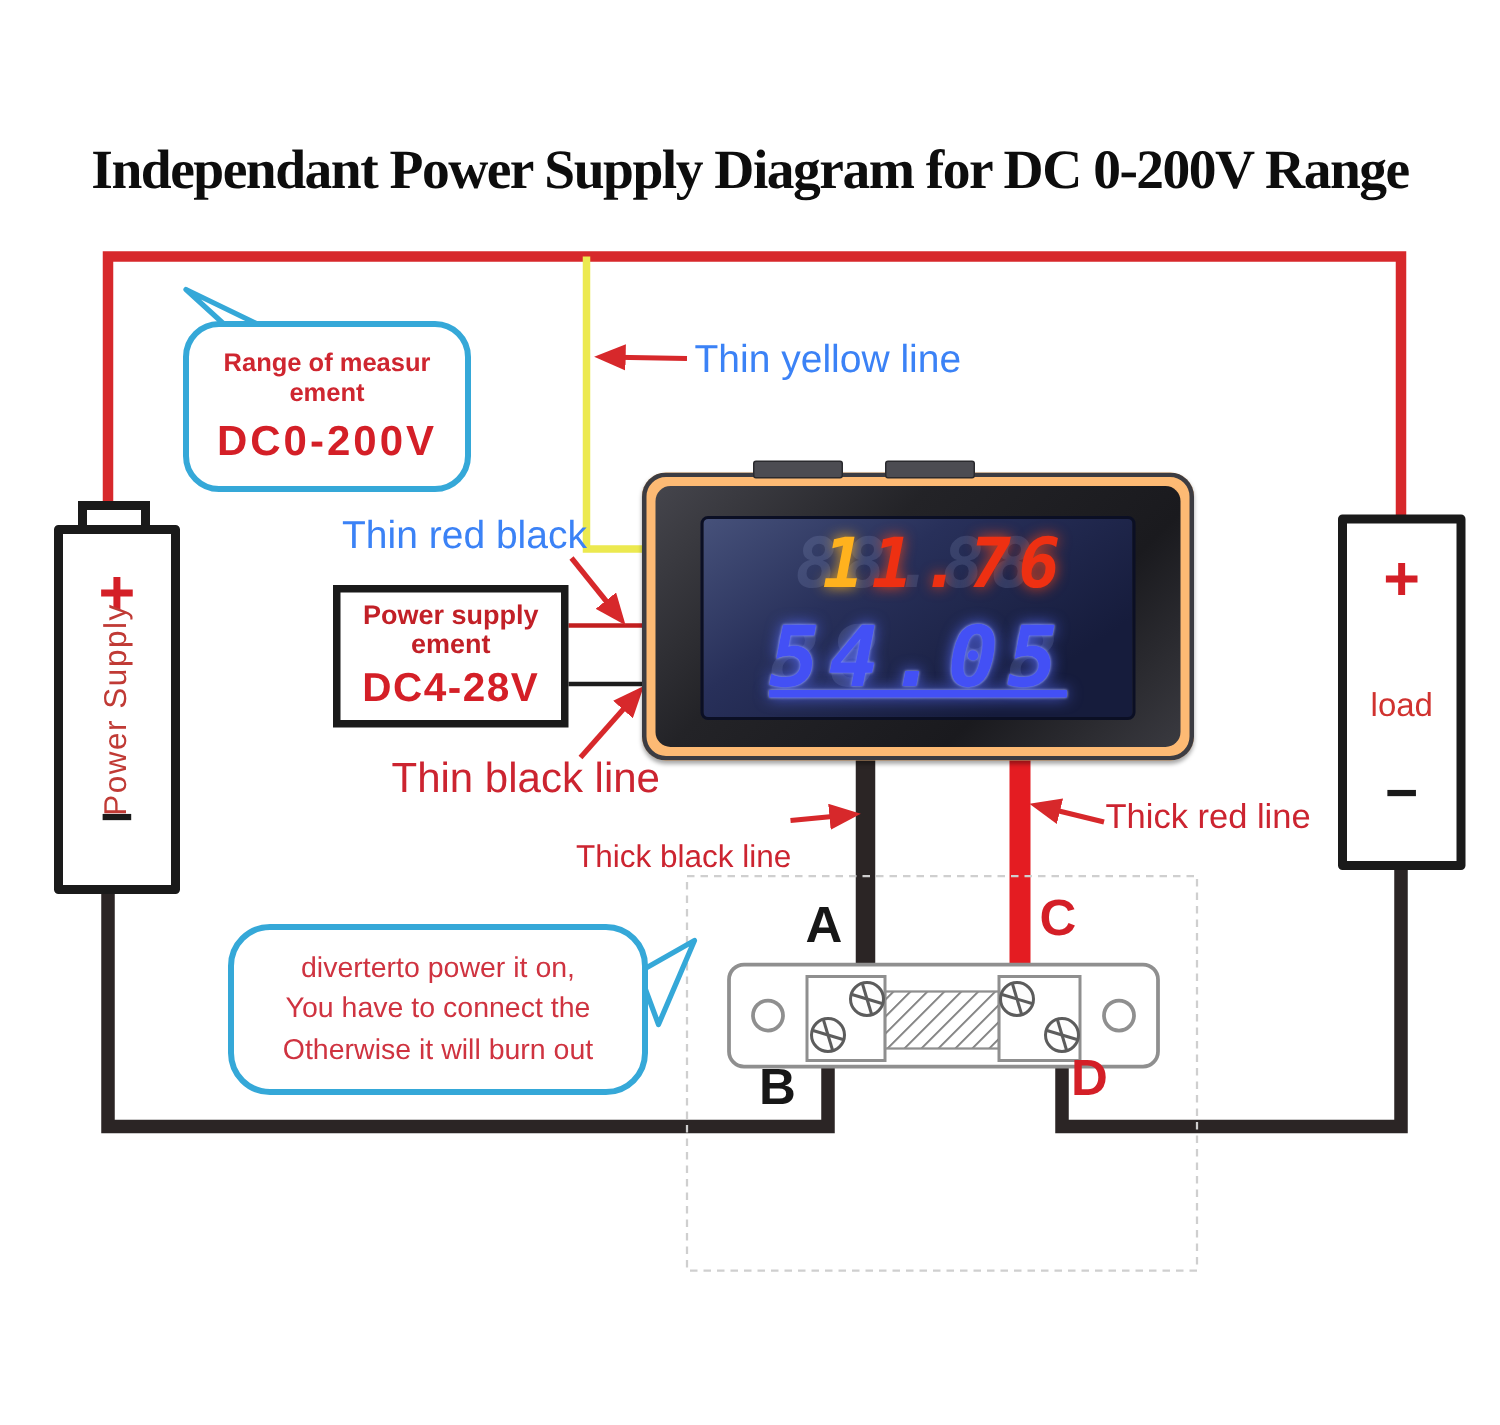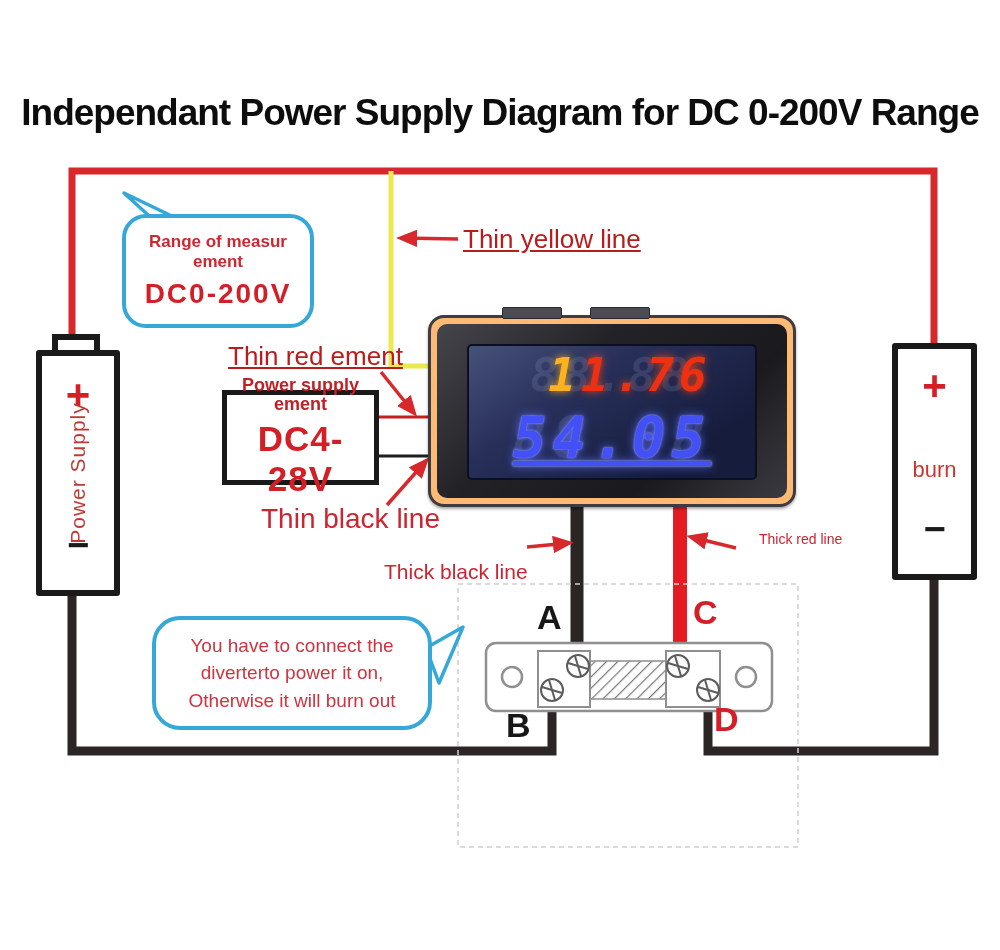--- a/index.html
+++ b/index.html
@@ -6,21 +6,21 @@
   .stage{
     position:relative;width:1000px;height:950px;background:#ffffff;
     overflow:hidden;font-family:"Liberation Sans",sans-serif;
   }
   .abs{position:absolute;}
   svg.wiring{position:absolute;left:0;top:0;width:1000px;height:950px;}
 
   .title{
     left:0;right:0;top:92px;text-align:center;
     font-size:37px;font-weight:bold;color:#0d0d0d;letter-spacing:-1px;
-    font-family:Liberation Sans, sans-serif;
+    font-family:Liberation Serif, serif;
   }
 
   
   .bubble{
     background:#ffffff;border:4px solid #35a8d8;border-radius:24px;
     display:flex;flex-direction:column;justify-content:center;align-items:center;
     text-align:center;box-sizing:border-box;
   }
   .bubble-range{left:122px;top:214px;width:192px;height:114px;}
   .bubble-range .l1{color:#cf2630;font-weight:bold;font-size:17px;line-height:1.15;}
@@ -48,21 +48,21 @@
   .loadlabel{position:absolute;left:0;right:0;top:108px;text-align:center;
     color:#d0322f;font-size:22px;}
 
   
   .powerbox{
     left:222px;top:390px;width:157px;height:95px;background:#fff;
     border:5px solid #1a1a1a;box-sizing:border-box;text-align:center;
     display:flex;flex-direction:column;justify-content:center;
   }
   .powerbox .pl{color:#c22027;font-weight:bold;font-size:18px;line-height:1.05;}
-  .powerbox .pv{color:#d41f27;font-weight:bold;font-size:35px;margin-top:5px;letter-spacing:1px;}
+  .powerbox .pv{color:#d41f27;font-weight:bold;font-size:27px;margin-top:5px;letter-spacing:1px;}
 
   
   .meter{
     left:428px;top:315px;width:368px;height:192px;
     background:#fdba74;border-radius:16px;
     box-shadow:inset 0 0 0 3px #3c3c42, 0 2px 3px rgba(0,0,0,.35);
   }
   .meter-tab{position:absolute;top:-8px;height:10px;background:#4c4c52;
     border:1px solid #2a2a2e;border-radius:2px;}
   .tab1{left:74px;width:58px;}
@@ -82,27 +82,27 @@
   .seg-ghost{position:absolute;left:0;right:0;top:0;color:rgba(190,205,255,0.13);}
   .seg-val{position:relative;display:block;}
   .row-volts{height:58px;line-height:58px;font-size:46px;letter-spacing:5px;}
   .row-volts .seg-val{color:#ee3012;text-shadow:0 0 9px rgba(255,70,20,.85);padding-left:36px;}
   .row-volts .seg-val::first-letter{color:#ffb21e;text-shadow:0 0 9px rgba(255,180,30,.9);}
   .row-amps{height:74px;line-height:70px;font-size:56px;letter-spacing:6px;}
   .row-amps .seg-val{color:#4350f5;text-shadow:0 0 10px rgba(90,110,255,.95),0 0 2px #cfd6ff;text-decoration:underline;}
 
   
   .lab{white-space:nowrap;}
-  .lab-black{color:#b91c1c;font-size:26px;text-decoration:underline;}
+  .lab-black{color:#3b82f6;font-size:26px;}
   .lab-red{color:#cc2430;font-size:22px;}
   .lab-yellow-line{left:463px;top:224px;}
   .lab-red-line{left:228px;top:341px;}
   .lab-black-line{left:261px;top:503px;font-size:28px;}
   .lab-thick-black{left:384px;top:560px;font-size:21px;}
-  .lab-thick-red{left:759px;top:531px;font-size:14px;}
+  .lab-thick-red{left:737px;top:531px;font-size:23px;}
   .term{font-weight:bold;font-size:34px;}
   .term-a{left:537px;top:598px;color:#171717;}
   .term-b{left:506px;top:706px;color:#171717;}
   .term-c{left:693px;top:593px;color:#d41f27;}
   .term-d{left:714px;top:700px;color:#d41f27;}
 </style>
 </head>
 <body>
 
 <div class="stage">
@@ -169,35 +169,35 @@
 
   <div class="abs title">Independant Power Supply Diagram for DC 0-200V Range</div>
 
   <div class="abs bubble bubble-range">
     <div class="l1">Range of measur</div>
     <div class="l1">ement</div>
     <div class="big">DC0-200V</div>
   </div>
 
   <div class="abs bubble bubble-warn">
+    <div class="wl">diverterto power it on,</div>
     <div class="wl">You have to connect the</div>
-    <div class="wl">diverterto power it on,</div>
     <div class="wl">Otherwise it will burn out</div>
   </div>
 
   <div class="abs batt-cap"></div>
   <div class="abs battery batt-left">
     <div class="plus" style="top:18px;">+</div>
     <span class="vlabel">Power Supply</span>
     <div class="minus" style="bottom:26px;">−</div>
   </div>
 
   <div class="abs battery batt-right">
     <div class="plus" style="top:16px;">+</div>
-    <div class="loadlabel">burn</div>
+    <div class="loadlabel">load</div>
     <div class="minus" style="bottom:26px;">−</div>
   </div>
 
   <div class="abs powerbox">
     <div class="pl">Power supply</div>
     <div class="pl">ement</div>
     <div class="pv">DC4-28V</div>
   </div>
 
   <div class="abs meter">
@@ -211,21 +211,21 @@
         </div>
         <div class="seg-row row-amps">
           <span class="seg-ghost">88.88</span>
           <span class="seg-val">54.05</span>
         </div>
       </div>
     </div>
   </div>
 
   <div class="abs lab lab-black lab-yellow-line">Thin yellow line</div>
-  <div class="abs lab lab-black lab-red-line">Thin red ement</div>
+  <div class="abs lab lab-black lab-red-line">Thin red black</div>
   <div class="abs lab lab-red lab-black-line">Thin black line</div>
   <div class="abs lab lab-red lab-thick-black">Thick black line</div>
   <div class="abs lab lab-red lab-thick-red">Thick red line</div>
 
   <div class="abs term term-a">A</div>
   <div class="abs term term-b">B</div>
   <div class="abs term term-c">C</div>
   <div class="abs term term-d">D</div>
 
 </div>

